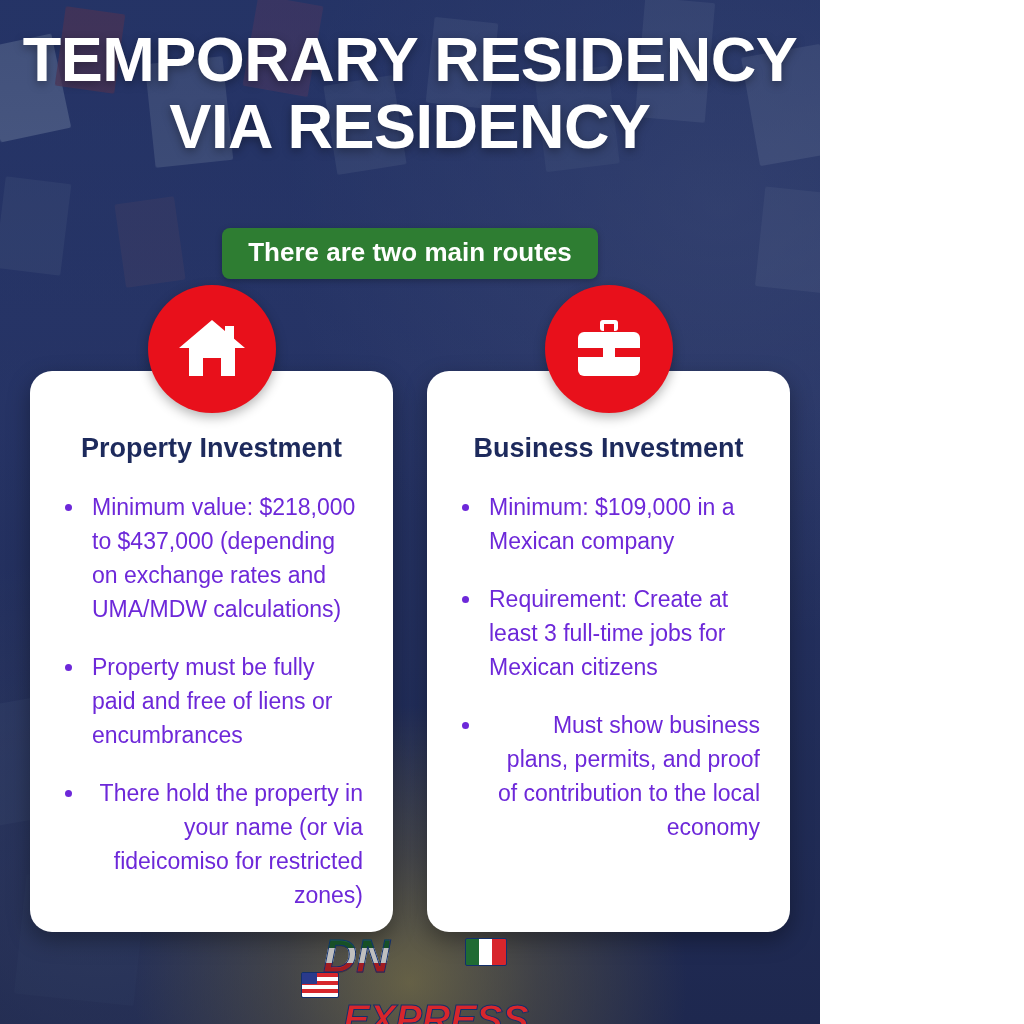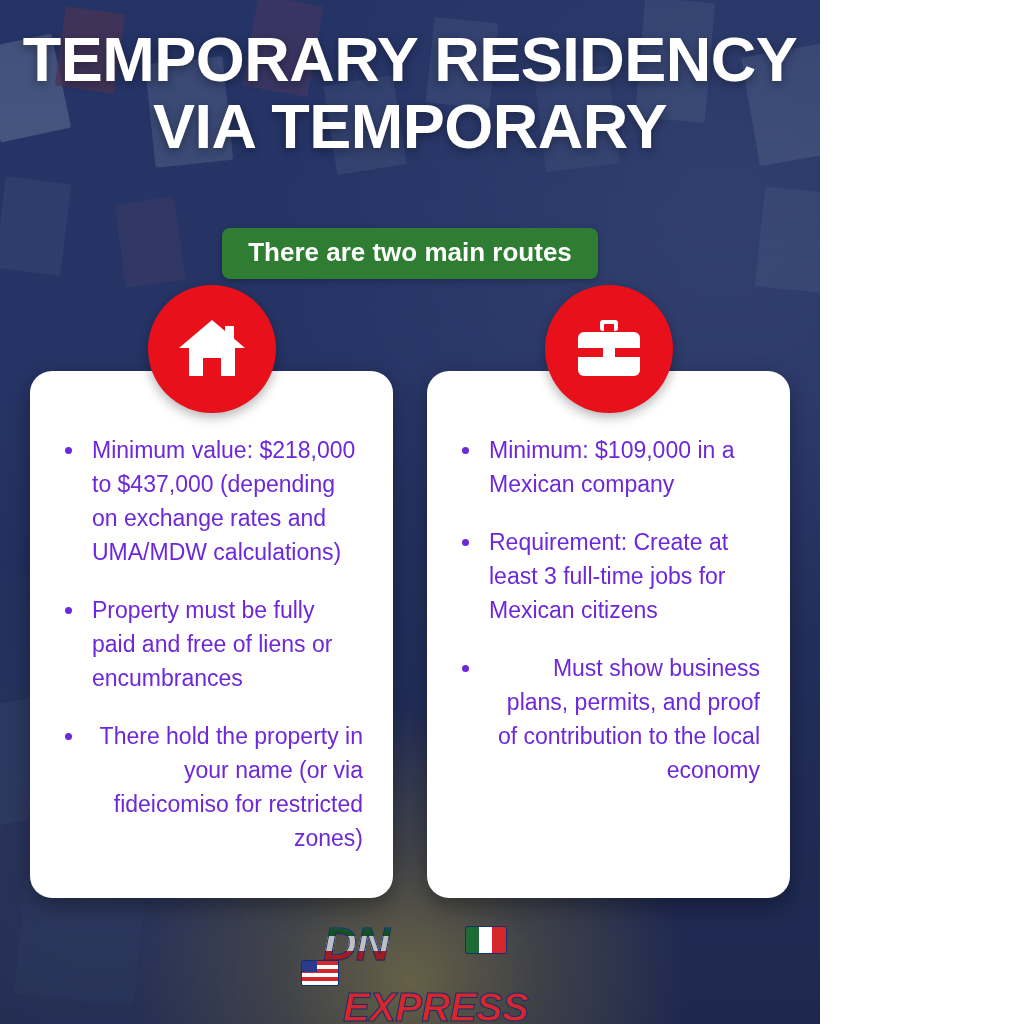--- a/index.html
+++ b/index.html
@@ -140,21 +140,21 @@
     margin-bottom: 24px;
     padding-left: 6px;
   }
   ul.bullets li:last-child { margin-bottom: 0; text-align: right; }
 
   
   .logo {
     position: absolute;
     left: 50%;
     transform: translateX(-50%);
-    bottom: 26px;
+    bottom: 14px;
     width: 230px;
     height: 78px;
     text-align: right;
   }
   .logo-dn {
     position: absolute;
     top: 0;
     left: 28px;
     font-size: 47px;
     font-weight: bold;
@@ -240,57 +240,59 @@
     <div class="flag" style="left:20px;   top:880px; width:120px; height:120px; background:#4b5b7c; transform:rotate(6deg); opacity:.45;"></div>
     <div class="flag" style="left:860px;  top:890px; width:130px; height:120px; background:#4b5b7c; transform:rotate(-6deg); opacity:.45;"></div>
   </div>
 
   <div class="veil"></div>
 
   <div class="content">
 
     <div class="title">
       <span>TEMPORARY RESIDENCY</span>
-      <span class="line2">VIA TEMPORARY</span>
+      <span class="line2">VIA RESIDENCY</span>
     </div>
 
     <div class="subtitle-wrap">
       <span class="subtitle">There are two main routes</span>
     </div>
 
     <div class="cards">
 
       <div class="card">
         <div class="badge">
           <span>
             <svg width="70" height="62" viewBox="0 0 70 62" aria-hidden="true">
               <path d="M35 2 L68 30 L58 30 L58 58 L44 58 L44 40 L26 40 L26 58 L12 58 L12 30 L2 30 Z" fill="#ffffff"></path>
               <rect x="48" y="8" width="9" height="13" fill="#ffffff"></rect>
             </svg>
           </span>
         </div>
+        <h2 class="card-title">Property Investment</h2>
         <ul class="bullets">
           <li>Minimum value: $218,000 to $437,000 (depending on exchange rates and UMA/MDW calculations)</li>
           <li>Property must be fully paid and free of liens or encumbrances</li>
           <li>There hold the property in your name (or via fideicomiso for restricted zones)</li>
         </ul>
       </div>
 
       <div class="card">
         <div class="badge">
           <span>
             <svg width="70" height="62" viewBox="0 0 70 62" aria-hidden="true">
               <rect x="26" y="2" width="18" height="11" rx="3" fill="#ffffff"></rect>
               <rect x="30" y="6" width="10" height="9" fill="#e8101b"></rect>
               <rect x="4" y="14" width="62" height="44" rx="6" fill="#ffffff"></rect>
               <rect x="4" y="30" width="62" height="9" fill="#e8101b"></rect>
               <rect x="29" y="27" width="12" height="15" rx="2" fill="#ffffff"></rect>
             </svg>
           </span>
         </div>
+        <h2 class="card-title">Business Investment</h2>
         <ul class="bullets">
           <li>Minimum: $109,000 in a Mexican company</li>
           <li>Requirement: Create at least 3 full-time jobs for Mexican citizens</li>
           <li>Must show business plans, permits, and proof of contribution to the local economy</li>
         </ul>
       </div>
 
     </div>
 
     <div class="logo">

